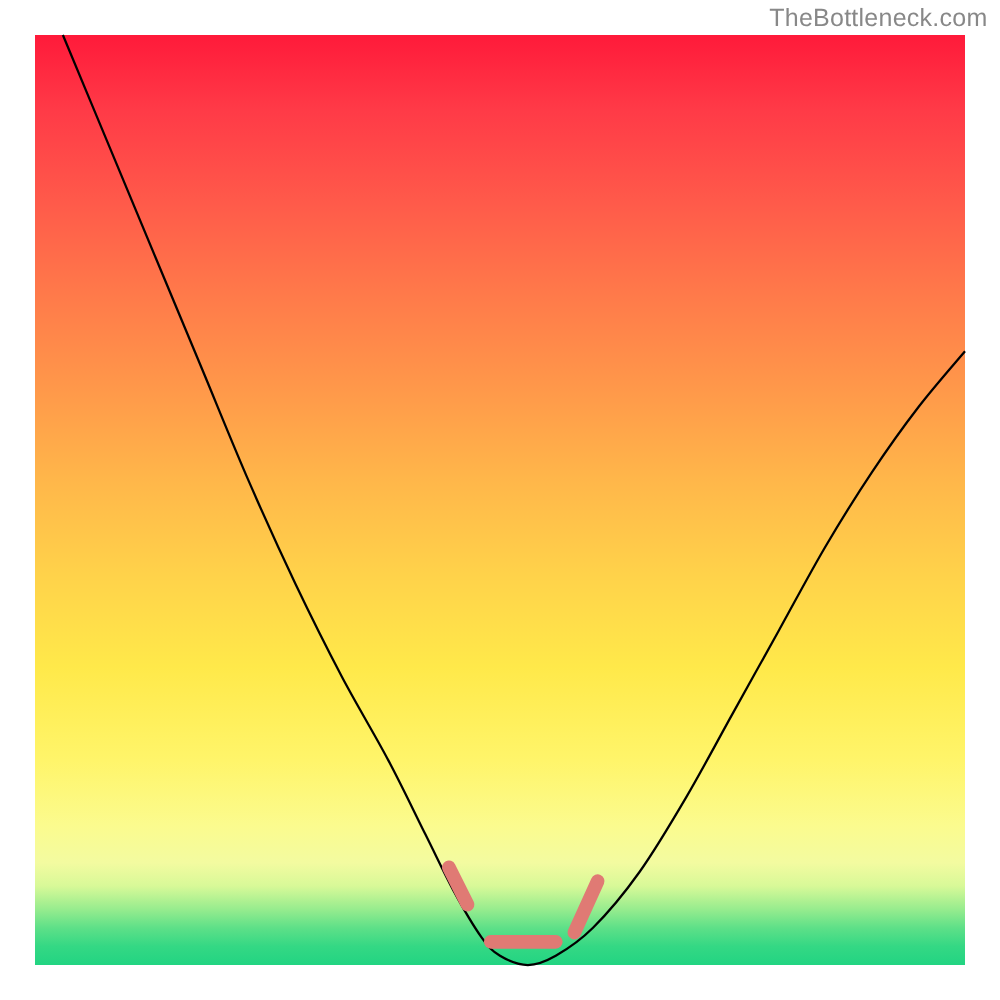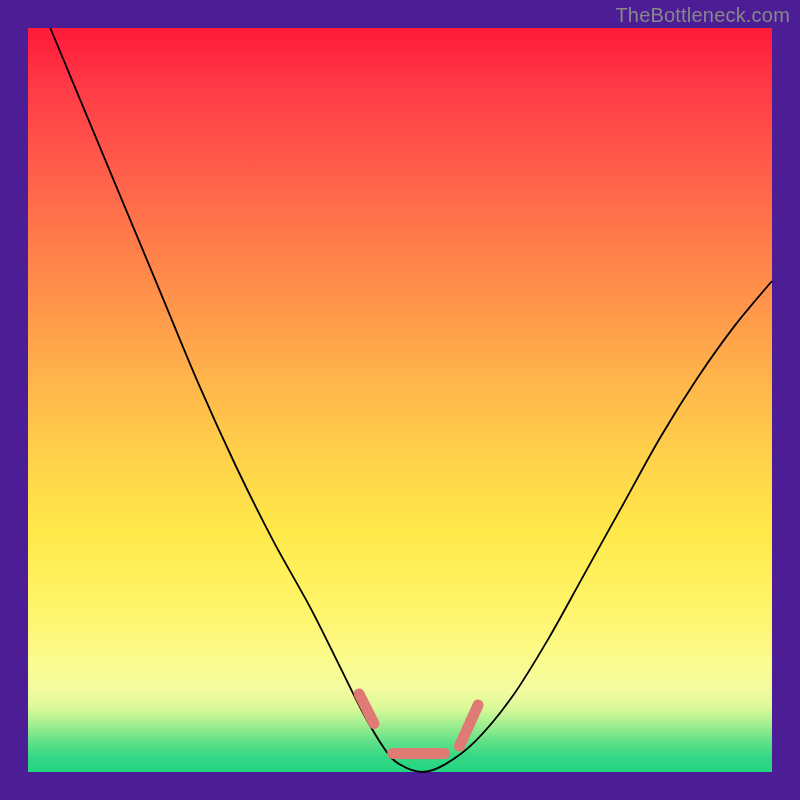--- a/index.html
+++ b/index.html
@@ -10,21 +10,21 @@
     background: #000;
     overflow: hidden;
     font-family: Arial, Helvetica, sans-serif;
   }
   .frame {
     position: absolute;
     left: 0;
     top: 0;
     width: 800px;
     height: 800px;
-    background: #4c1d95;
+    background: #ffffff;
   }
   .plot-area {
     position: absolute;
     left: 28px;
     top: 28px;
     width: 744px;
     height: 744px;
     
     background: linear-gradient(
       to bottom,

